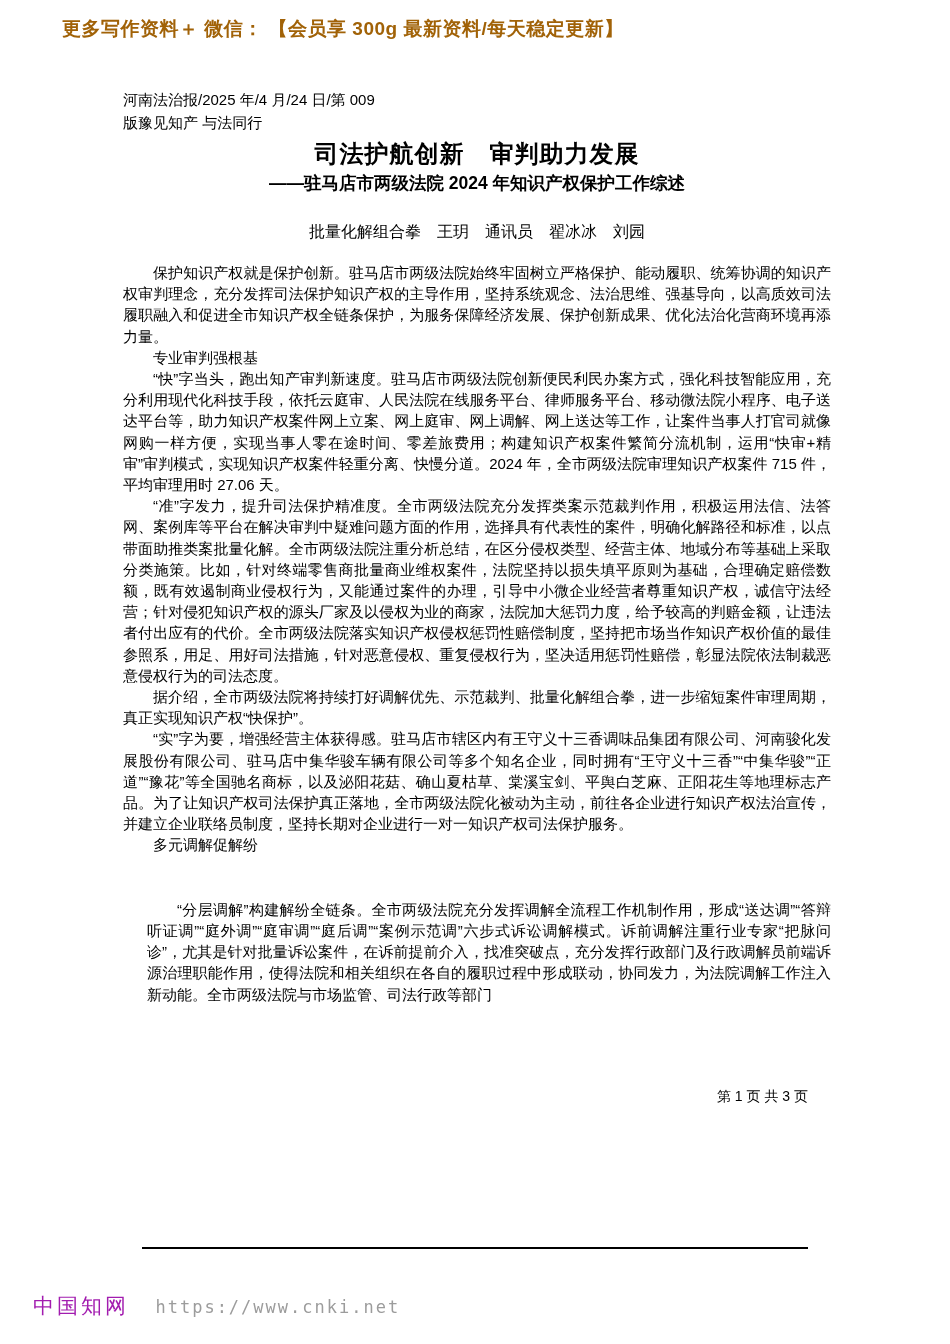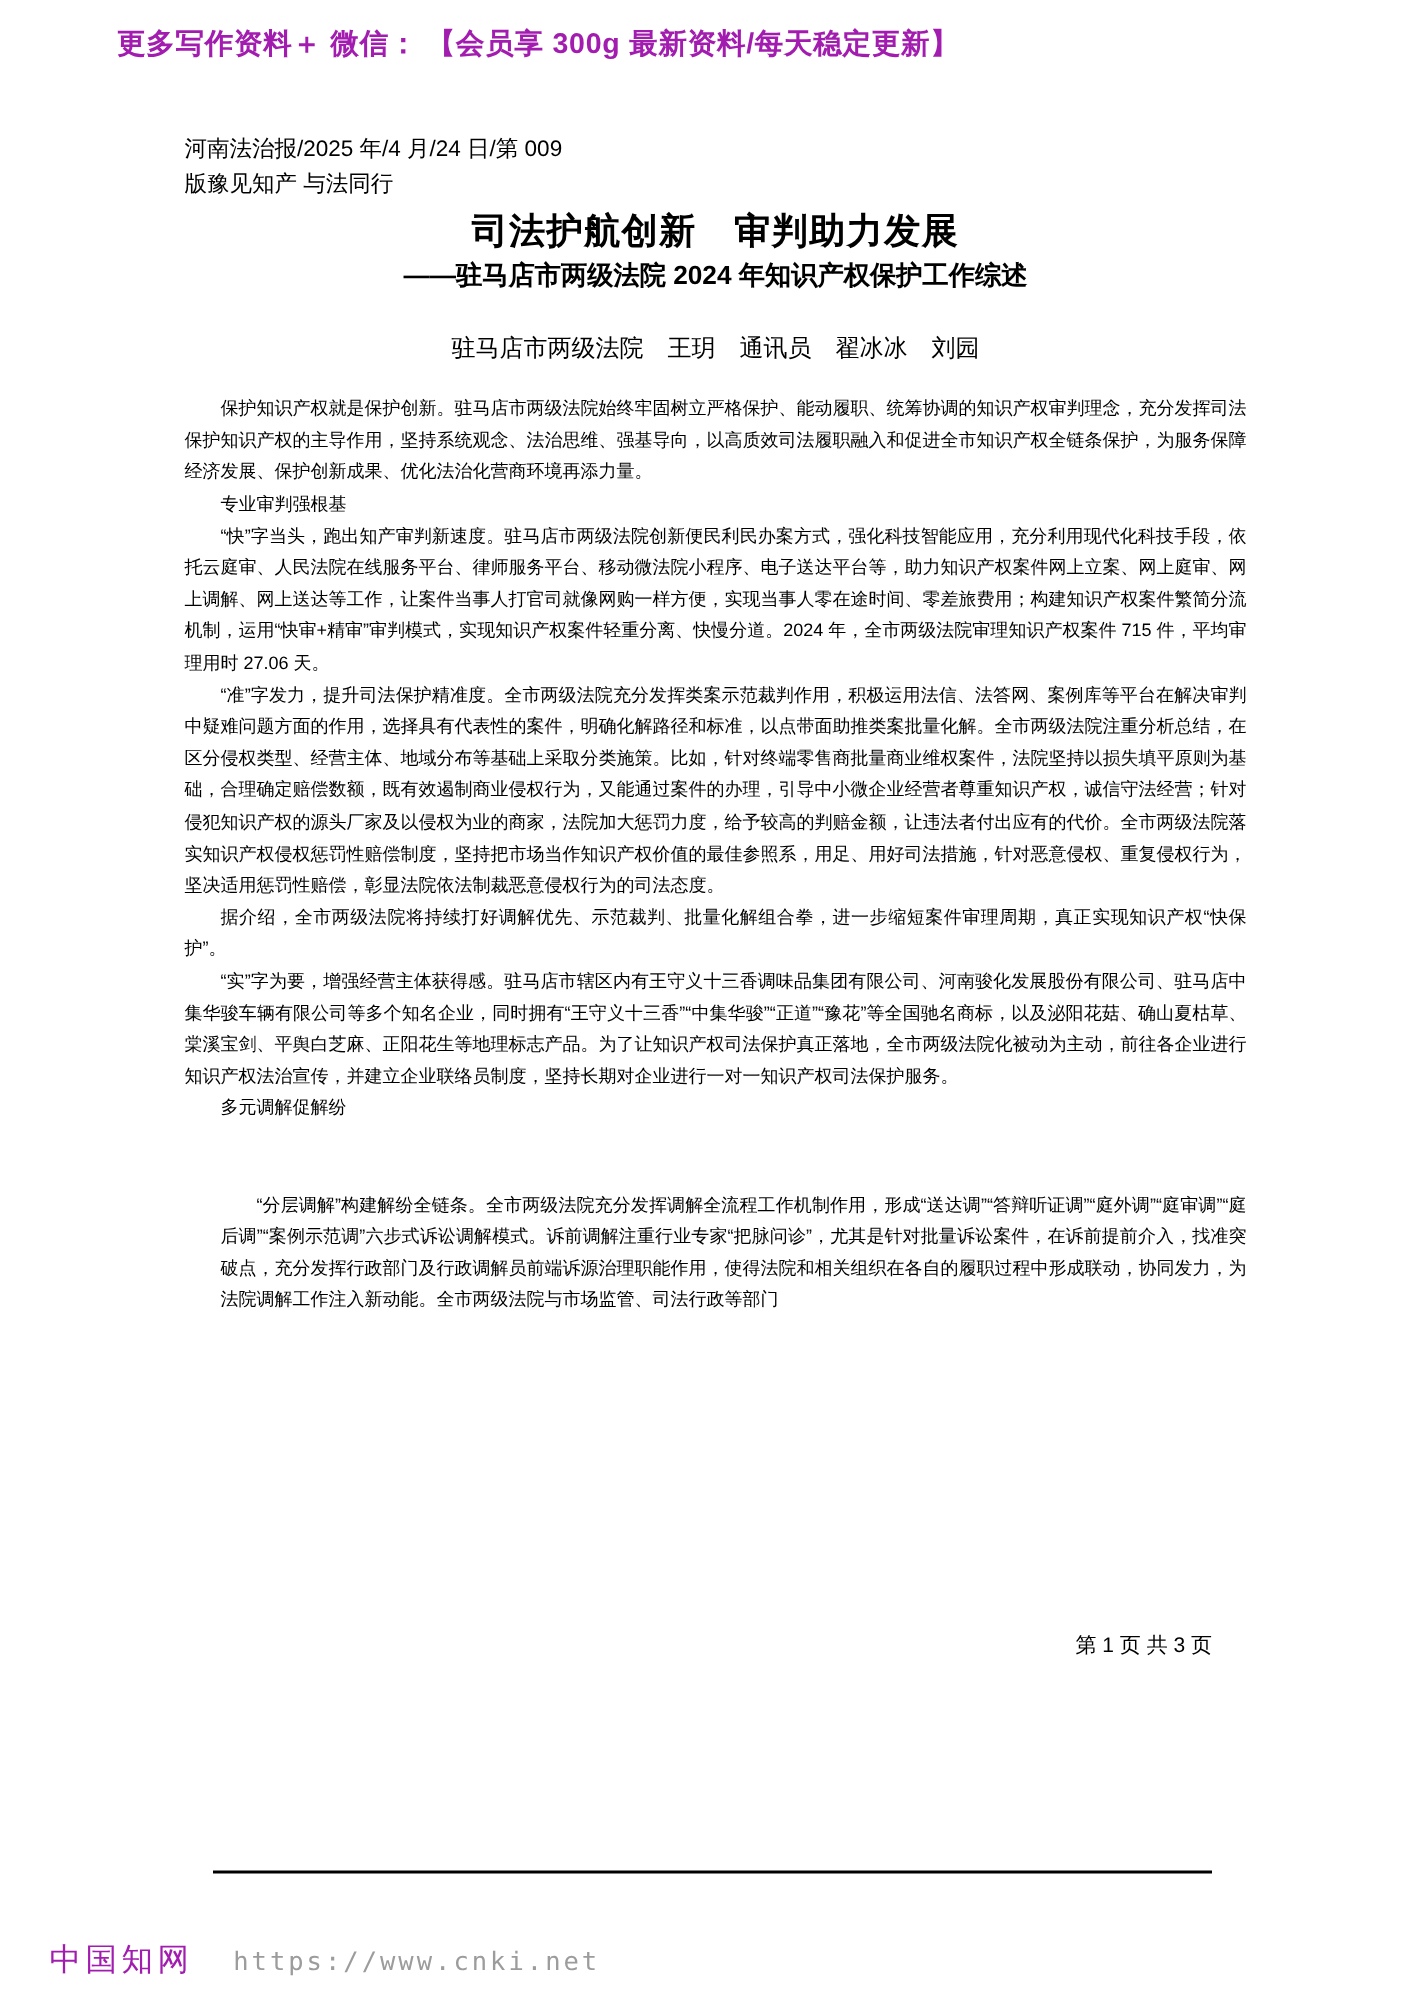--- a/index.html
+++ b/index.html
@@ -31,21 +31,21 @@
     position:absolute;left:123px;top:171px;width:708px;
     margin:0;text-align:center;
     font-size:17.5px;font-weight:bold;
   }
   .byline{
     position:absolute;left:123px;top:222px;width:708px;
     text-align:center;font-size:16px;
   }
   .article{
     position:absolute;left:123px;top:262px;width:708px;
-    font-size:12px;line-height:21.2px;
+    font-size:15px;line-height:21.2px;
     text-align:justify;
   }
   .article p{margin:0;text-indent:2em;}
   .article p.gap-before{margin-top:43px;margin-left:24px;}
   .page-num{
     position:absolute;left:123px;top:1088px;width:685px;
     text-align:right;font-size:14px;
   }
   .divider{
     position:absolute;left:142px;top:1247px;
@@ -62,34 +62,34 @@
     font-family:"DejaVu Sans Mono","Liberation Mono",monospace;
     font-size:17px;color:#9c9c9c;letter-spacing:2px;
     margin-left:22px;
   }
 </style>
 </head>
 <body>
 
 <div class="page">
 
-  <div class="banner" style="color: #a21caf; margin-left: 16px;">
+  <div class="banner" style="color: #a16207;">
     <span>更多写作资料＋ 微信： 【会员享 300g 最新资料/每天稳定更新】</span>
   </div>
 
   <div class="header">
     <div>河南法治报/2025 年/4 月/24 日/第 009</div>
     <div>版豫见知产 与法同行</div>
   </div>
 
   <h1 class="title">司法护航创新　审判助力发展</h1>
 
   <h2 class="subtitle">——驻马店市两级法院 2024 年知识产权保护工作综述</h2>
 
-  <div class="byline">驻马店市两级法院　王玥　通讯员　翟冰冰　刘园</div>
+  <div class="byline">批量化解组合拳　王玥　通讯员　翟冰冰　刘园</div>
 
   <div class="article">
     <p>保护知识产权就是保护创新。驻马店市两级法院始终牢固树立严格保护、能动履职、统筹协调的知识产权审判理念，充分发挥司法保护知识产权的主导作用，坚持系统观念、法治思维、强基导向，以高质效司法履职融入和促进全市知识产权全链条保护，为服务保障经济发展、保护创新成果、优化法治化营商环境再添力量。</p>
     <p>专业审判强根基</p>
     <p>“快”字当头，跑出知产审判新速度。驻马店市两级法院创新便民利民办案方式，强化科技智能应用，充分利用现代化科技手段，依托云庭审、人民法院在线服务平台、律师服务平台、移动微法院小程序、电子送达平台等，助力知识产权案件网上立案、网上庭审、网上调解、网上送达等工作，让案件当事人打官司就像网购一样方便，实现当事人零在途时间、零差旅费用；构建知识产权案件繁简分流机制，运用“快审+精审”审判模式，实现知识产权案件轻重分离、快慢分道。2024 年，全市两级法院审理知识产权案件 715 件，平均审理用时 27.06 天。</p>
     <p>“准”字发力，提升司法保护精准度。全市两级法院充分发挥类案示范裁判作用，积极运用法信、法答网、案例库等平台在解决审判中疑难问题方面的作用，选择具有代表性的案件，明确化解路径和标准，以点带面助推类案批量化解。全市两级法院注重分析总结，在区分侵权类型、经营主体、地域分布等基础上采取分类施策。比如，针对终端零售商批量商业维权案件，法院坚持以损失填平原则为基础，合理确定赔偿数额，既有效遏制商业侵权行为，又能通过案件的办理，引导中小微企业经营者尊重知识产权，诚信守法经营；针对侵犯知识产权的源头厂家及以侵权为业的商家，法院加大惩罚力度，给予较高的判赔金额，让违法者付出应有的代价。全市两级法院落实知识产权侵权惩罚性赔偿制度，坚持把市场当作知识产权价值的最佳参照系，用足、用好司法措施，针对恶意侵权、重复侵权行为，坚决适用惩罚性赔偿，彰显法院依法制裁恶意侵权行为的司法态度。</p>
     <p>据介绍，全市两级法院将持续打好调解优先、示范裁判、批量化解组合拳，进一步缩短案件审理周期，真正实现知识产权“快保护”。</p>
     <p>“实”字为要，增强经营主体获得感。驻马店市辖区内有王守义十三香调味品集团有限公司、河南骏化发展股份有限公司、驻马店中集华骏车辆有限公司等多个知名企业，同时拥有“王守义十三香”“中集华骏”“正道”“豫花”等全国驰名商标，以及泌阳花菇、确山夏枯草、棠溪宝剑、平舆白芝麻、正阳花生等地理标志产品。为了让知识产权司法保护真正落地，全市两级法院化被动为主动，前往各企业进行知识产权法治宣传，并建立企业联络员制度，坚持长期对企业进行一对一知识产权司法保护服务。</p>
     <p>多元调解促解纷</p>
     <p class="gap-before">“分层调解”构建解纷全链条。全市两级法院充分发挥调解全流程工作机制作用，形成“送达调”“答辩听证调”“庭外调”“庭审调”“庭后调”“案例示范调”六步式诉讼调解模式。诉前调解注重行业专家“把脉问诊”，尤其是针对批量诉讼案件，在诉前提前介入，找准突破点，充分发挥行政部门及行政调解员前端诉源治理职能作用，使得法院和相关组织在各自的履职过程中形成联动，协同发力，为法院调解工作注入新动能。全市两级法院与市场监管、司法行政等部门</p>

